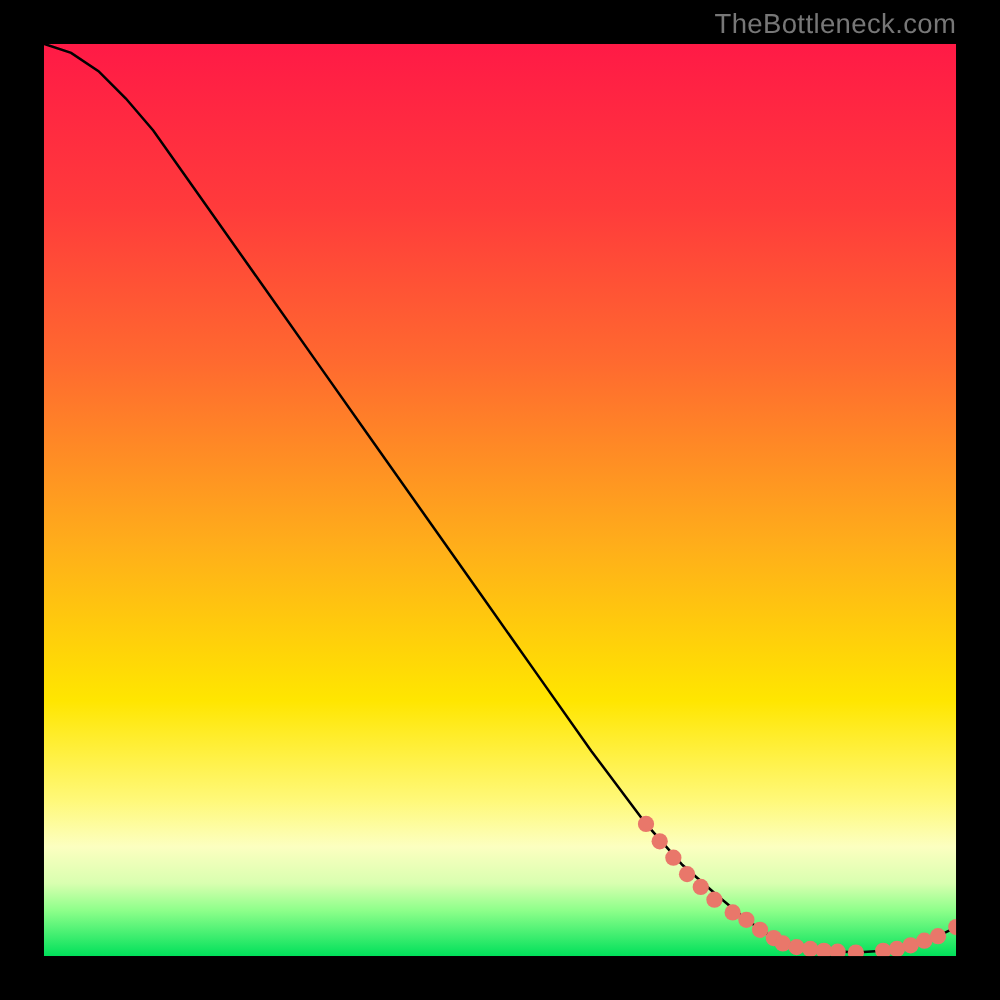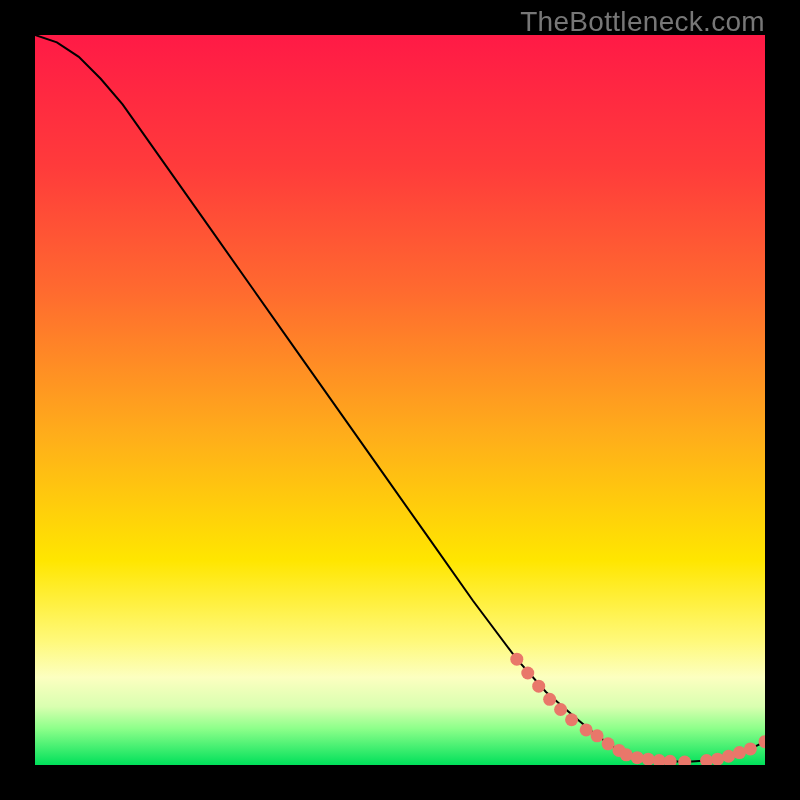--- a/index.html
+++ b/index.html
@@ -30,21 +30,21 @@
     inset: 0;
   }
   .curve-svg {
     position: absolute;
     inset: 0;
   }
   .watermark {
     position: absolute;
     top: 6px;
     right: 35px;
-    font-size: 28px;
+    font-size: 22px;
     font-weight: 500;
     color: #777;
     letter-spacing: 0.3px;
   }
   .dot {
     fill: #e9776a;
     stroke: none;
   }
 </style>
 </head>

